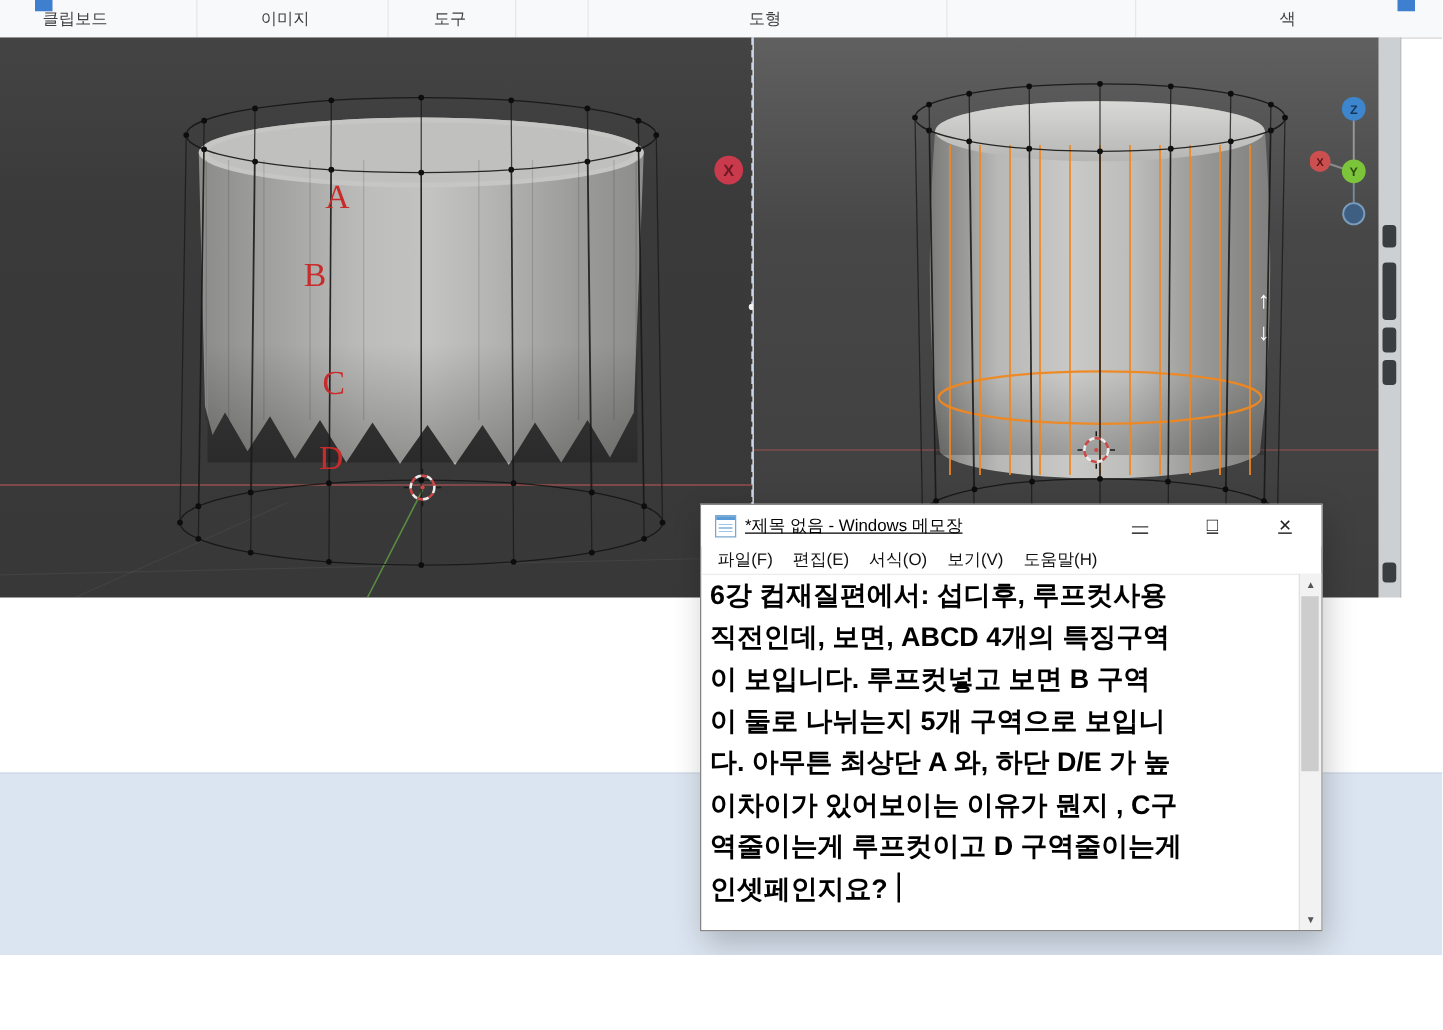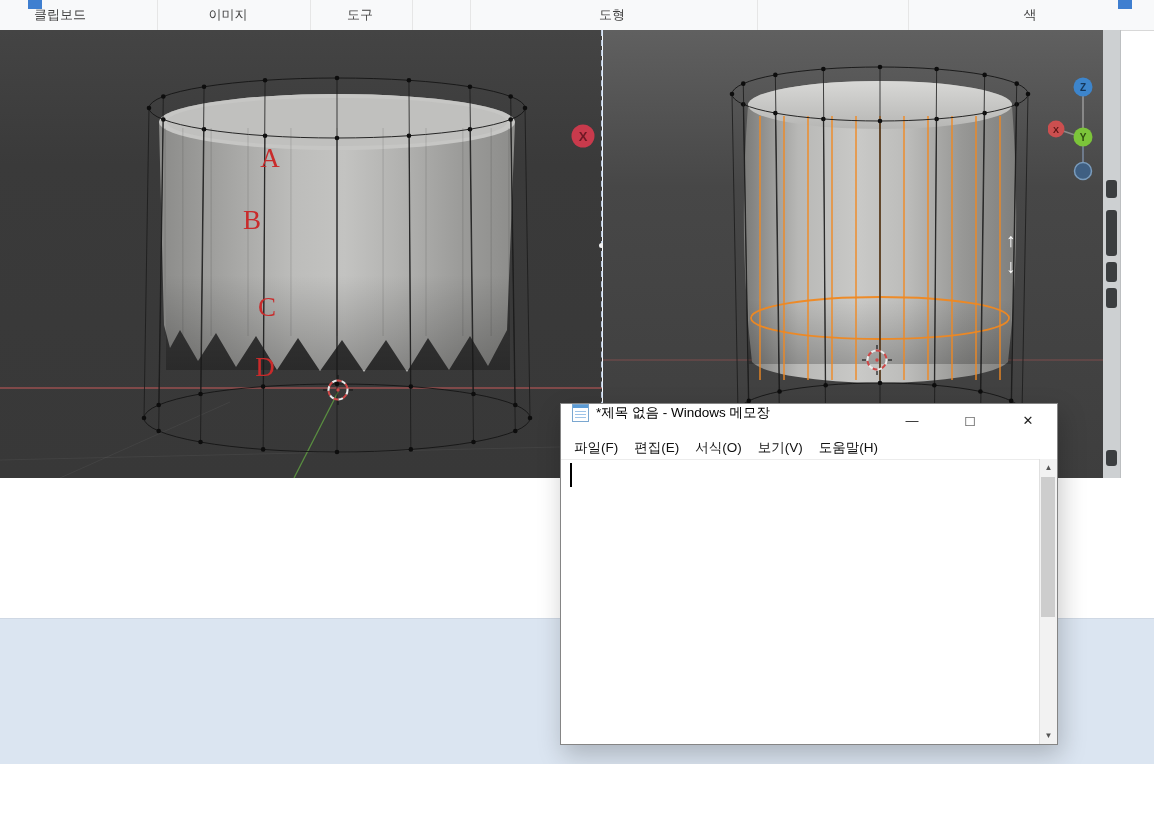--- a/index.html
+++ b/index.html
@@ -34,21 +34,21 @@
                color:#ffffff;font-size:19px;line-height:26px;}
   .gizmo{position:absolute;left:445px;top:43px;width:70px;height:120px;}
 
   
   .workspace{position:absolute;left:0;top:618px;width:1154px;height:171px;
              background:#dbe5f1;border-top:1px solid #cfd8e4;border-bottom:1px solid #c9d4e4;}
 
   
   .notepad{position:absolute;left:560px;top:403px;width:498px;height:342px;background:#ffffff;
            border:1px solid #858585;box-shadow:3px 10px 24px rgba(0,0,0,.22);z-index:20;box-sizing:border-box;}
-  .np-title{height:33px;display:flex;align-items:flex-start;background:#ffffff;}
+  .np-title{height:33px;display:flex;align-items:center;background:#ffffff;text-decoration:underline;}
   .np-icon{width:15px;height:16px;border:1px solid #7aa7d0;background:#fff;position:relative;
            margin:0 7px 0 11px;display:inline-block;flex:none;}
   .np-icon::before{content:"";position:absolute;left:0;right:0;top:0;height:3px;background:#5b9bd5;}
   .np-icon::after{content:"";position:absolute;left:2px;right:2px;top:6px;height:7px;
            background:repeating-linear-gradient(180deg,#9ec4e8 0 1px,transparent 1px 3px);}
   .np-ttl-text{font-size:13.5px;color:#000;white-space:nowrap;}
   .np-controls{margin-left:auto;display:flex;height:100%;}
   .np-ctl{width:58px;height:100%;display:flex;align-items:center;justify-content:center;
           font-size:13px;color:#222;}
   .np-menu{height:22px;display:flex;align-items:flex-end;font-size:13.5px;color:#111;
@@ -340,21 +340,28 @@
         <span class="np-ctl">✕</span>
       </span>
     </div>
     <div class="np-menu">
       <span>파일(F)</span>
       <span>편집(E)</span>
       <span>서식(O)</span>
       <span>보기(V)</span>
       <span>도움말(H)</span>
     </div>
-    <div class="np-body"><span class="caret"></span></div>
+    <div class="np-body"><span>6강 컵재질편에서:  섭디후, 루프컷사용
+직전인데, 보면, ABCD 4개의 특징구역
+이 보입니다.  루프컷넣고 보면 B 구역
+이 둘로 나뉘는지 5개 구역으로 보입니
+다. 아무튼 최상단 A 와, 하단 D/E 가 높
+이차이가 있어보이는 이유가 뭔지 , C구
+역줄이는게 루프컷이고 D 구역줄이는게
+인셋페인지요? </span><span class="caret"></span></div>
     <div class="np-scroll">
       <span class="np-sarr" style="top:0;">▲</span>
       <span class="np-thumb"></span>
       <span class="np-sarr" style="bottom:0;">▼</span>
     </div>
   </div>
 
 </div>
 
 </body></html>

